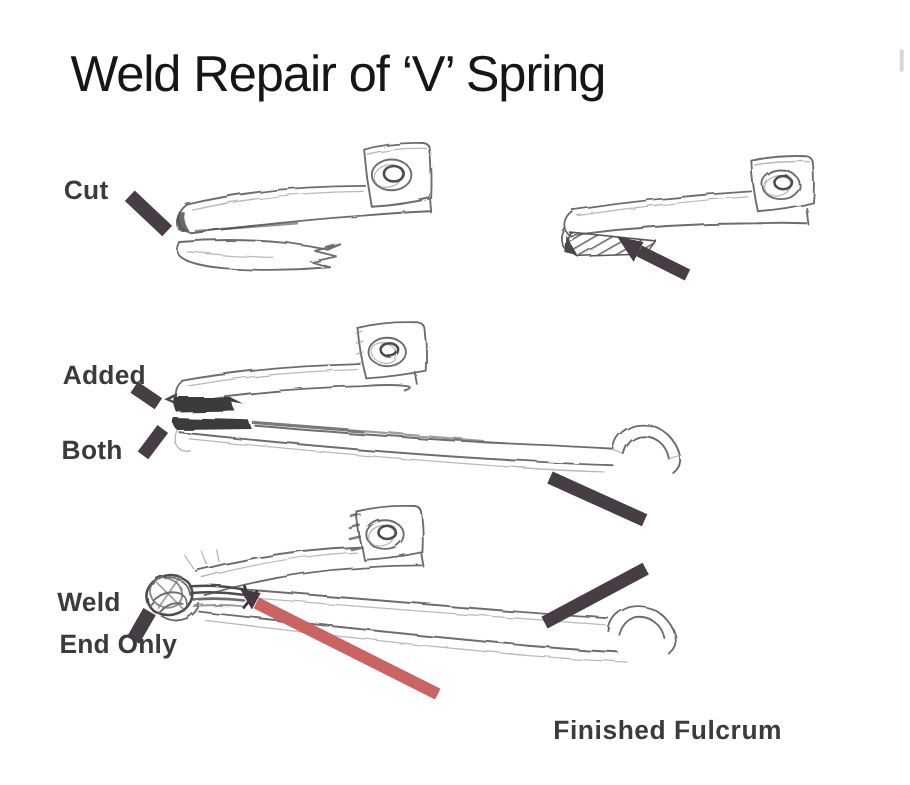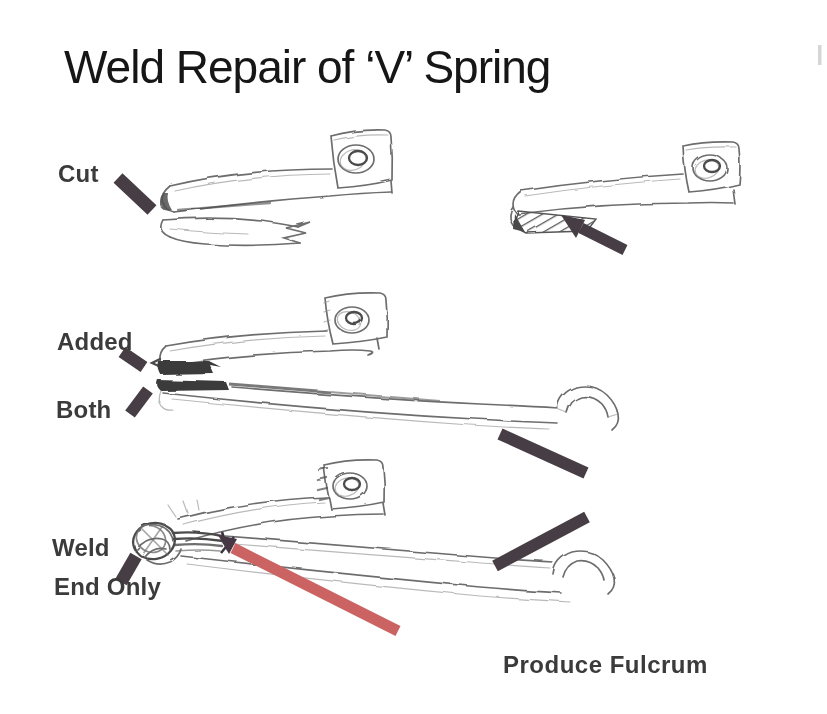--- a/index.html
+++ b/index.html
@@ -145,14 +145,14 @@
     <rect x="818" y="45" width="3.5" height="20" fill="#c4c4c4" opacity=".7"></rect>
   </svg>
 
   <div id="title">Weld Repair of ‘V’ Spring</div>
 
   <div class="lbl" style="left:58px;top:162px;">Cut</div>
   <div class="lbl" style="left:57px;top:330px;">Added</div>
   <div class="lbl" style="left:56px;top:398px;">Both</div>
   <div class="lbl" style="left:52px;top:514px;margin-top:22px;">Weld</div>
   <div class="lbl" style="left:54px;top:575px;">End Only</div>
-  <div class="lbl" style="left:503px;top:653px;letter-spacing:0.5px;">Produce Fulcrum</div>
+  <div class="lbl" style="left:503px;top:653px;letter-spacing:0.5px;">Finished Fulcrum</div>
 </div>
 
 </body></html>

